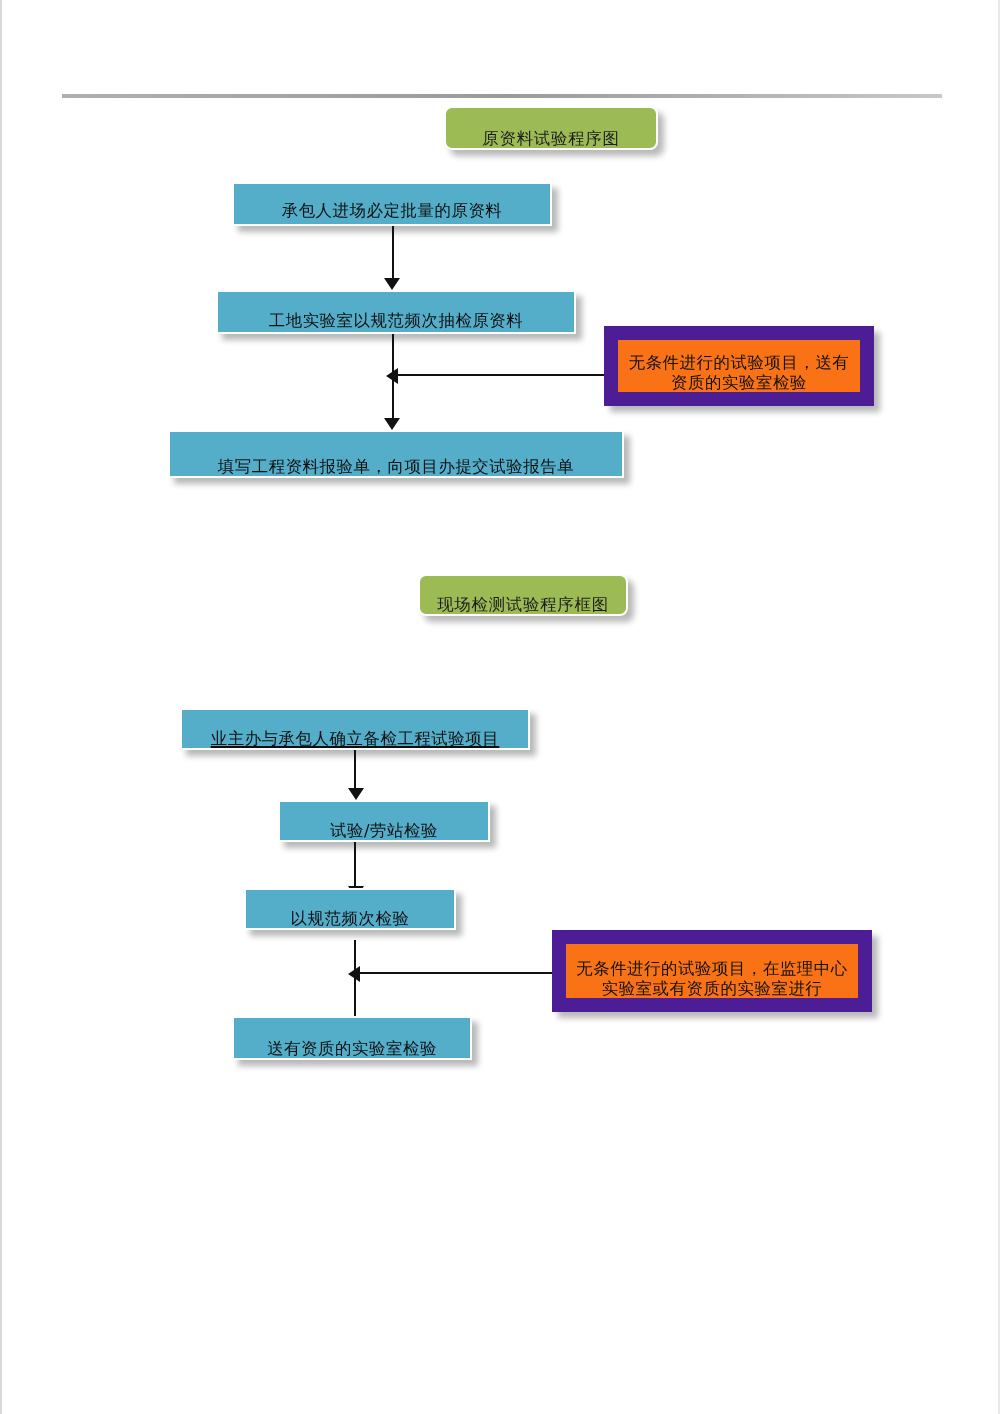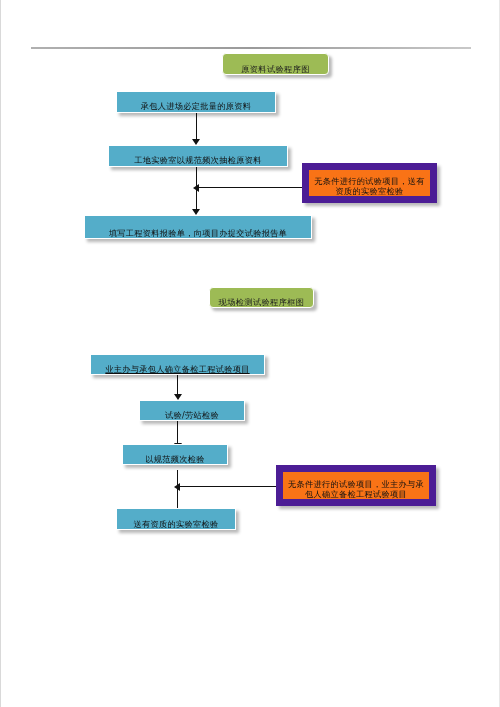--- a/index.html
+++ b/index.html
@@ -159,21 +159,21 @@
     <div class="arrow-down" style="left:172.5px; top:443px;"></div>
 
     <div class="node blue" style="left:121px; top:444px; width:106px; height:21px;">
       <span class="txt">以规范频次检验</span>
     </div>
 
     <div class="vline" style="left:176px; top:470px; height:43px;"></div>
     <div class="arrow-down" style="left:172.5px; top:508px;"></div>
 
     <div class="node red" style="left:275px; top:465px; width:160px; height:41px;">
-      <span class="txt">无条件进行的试验项目，业主办与承包人确立备检工程试验项目</span>
+      <span class="txt">无条件进行的试验项目，在监理中心实验室或有资质的实验室进行</span>
     </div>
 
     <div class="hline" style="left:178px; top:486px; width:97px;"></div>
     <div class="arrow-left" style="left:173px; top:483px;"></div>
 
     <div class="node blue" style="left:115px; top:508px; width:120px; height:22px;">
       <span class="txt">送有资质的实验室检验</span>
     </div>
 
   </div>

